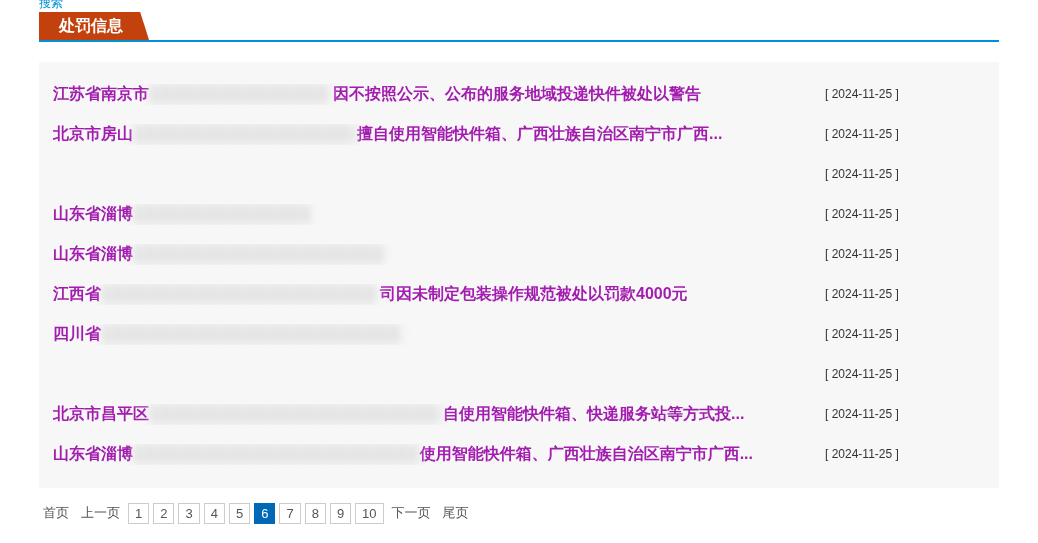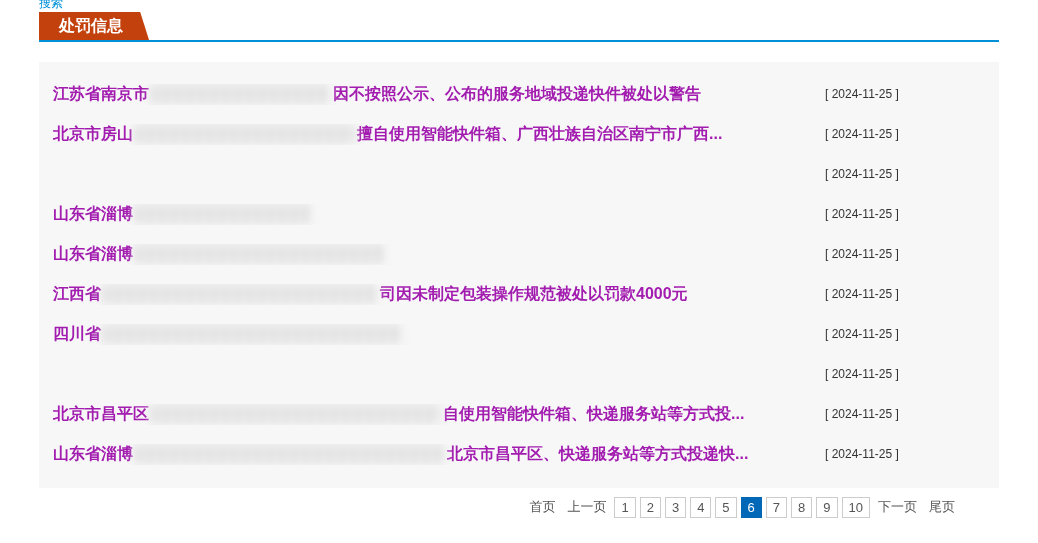--- a/index.html
+++ b/index.html
@@ -99,23 +99,22 @@
     border-radius: 2px;
   }
   .row .date {
     margin-left: auto;
     width: 160px;
     text-align: left;
     color: #333;
     font-size: 12px;
   }
   .pager {
-    margin-top: 8px;
-    display: flex;
-    justify-content: flex-end;
+    margin-top: 14px;
+    display: flex;
     align-items: center;
     gap: 4px;
     font-size: 13px;
     color: #555;
     padding-right: 40px;
     padding-bottom: 10px;
   }
   .pager .plink {
     padding: 2px 6px;
     border: 1px solid #ccc;
@@ -214,21 +213,21 @@
             <span>北京市昌平区</span>
             <span class="redact" style="width: 290px;"></span>
             <span>自使用智能快件箱、快递服务站等方式投...</span>
           </a>
           <span class="date">[ 2024-11-25 ]</span>
         </div>
         <div class="row">
           <a class="title" href="#">
             <span>山东省淄博</span>
             <span class="redact" style="width: 310px;"></span>
-            <span>北京市昌平区、快递服务站等方式投递快...</span>
+            <span>使用智能快件箱、广西壮族自治区南宁市广西...</span>
           </a>
           <span class="date">[ 2024-11-25 ]</span>
         </div>
       </div>
   </div>
 
   <div class="pager" id="pager">
       <span class="plink word">首页</span>
       <span class="plink word">上一页</span>
       <span class="plink ">1</span>

